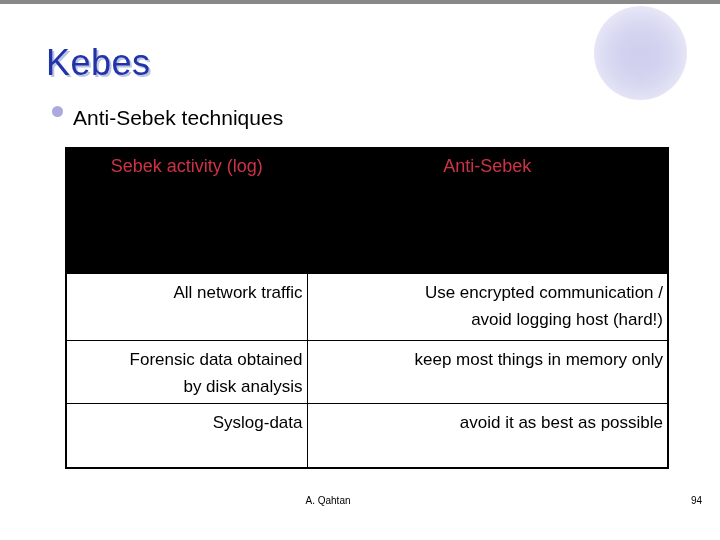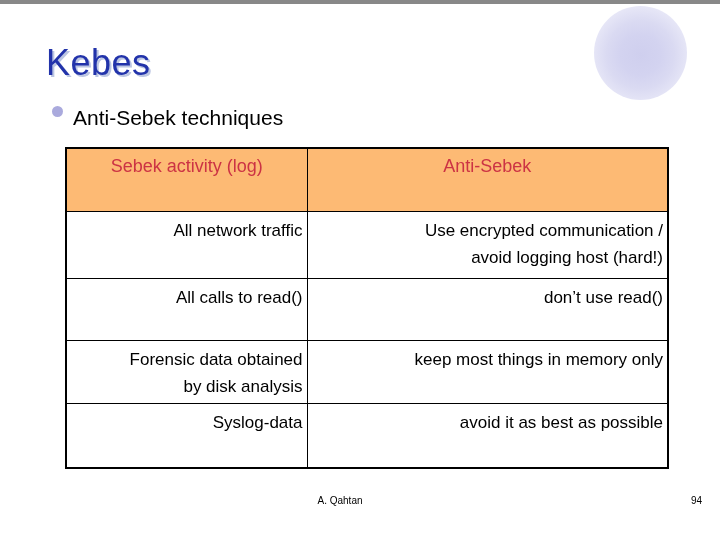--- a/index.html
+++ b/index.html
@@ -62,39 +62,39 @@
     border-collapse: collapse;
     table-layout: fixed;
     border: 2px solid #000000;
   }
   table.sebek-table td, table.sebek-table th {
     border: 1px solid #000000;
     vertical-align: top;
     font-weight: normal;
   }
   table.sebek-table th {
-    background: #fdba74;
+    background: #000000;
     color: #cc3344;
     font-size: 18px;
     text-align: center;
     padding-top: 7px;
   }
   table.sebek-table td {
     color: #000000;
     font-size: 17px;
     line-height: 27px;
     text-align: right;
     padding: 5px 4px 0 7px;
     white-space: pre-line;
   }
   .col-activity { width: 241px; }
   .col-anti { width: 361px; }
   .footer-author {
     position: absolute;
-    left: 340px;
+    left: 328px;
     top: 491px;
     transform: translateX(-50%);
     font-size: 10px;
     color: #000000;
     white-space: nowrap;
   }
   .footer-page {
     position: absolute;
     right: 18px;
     top: 491px;
@@ -124,24 +124,20 @@
     <tbody>
       <tr>
         <th>Sebek activity (log)</th>
         <th>Anti-Sebek</th>
       </tr>
       <tr style="height:67px;">
         <td>All network traffic</td>
         <td>Use encrypted communication /
 avoid logging host (hard!)</td>
       </tr>
-      <tr style="height:62px;">
-        <td>All calls to read()</td>
-        <td>don’t use read()</td>
-      </tr>
       <tr style="height:63px;">
         <td>Forensic data obtained
 by disk analysis</td>
         <td>keep most things in memory only</td>
       </tr>
       <tr style="height:65px;">
         <td>Syslog-data</td>
         <td>avoid it as best as possible</td>
       </tr>
     </tbody>

